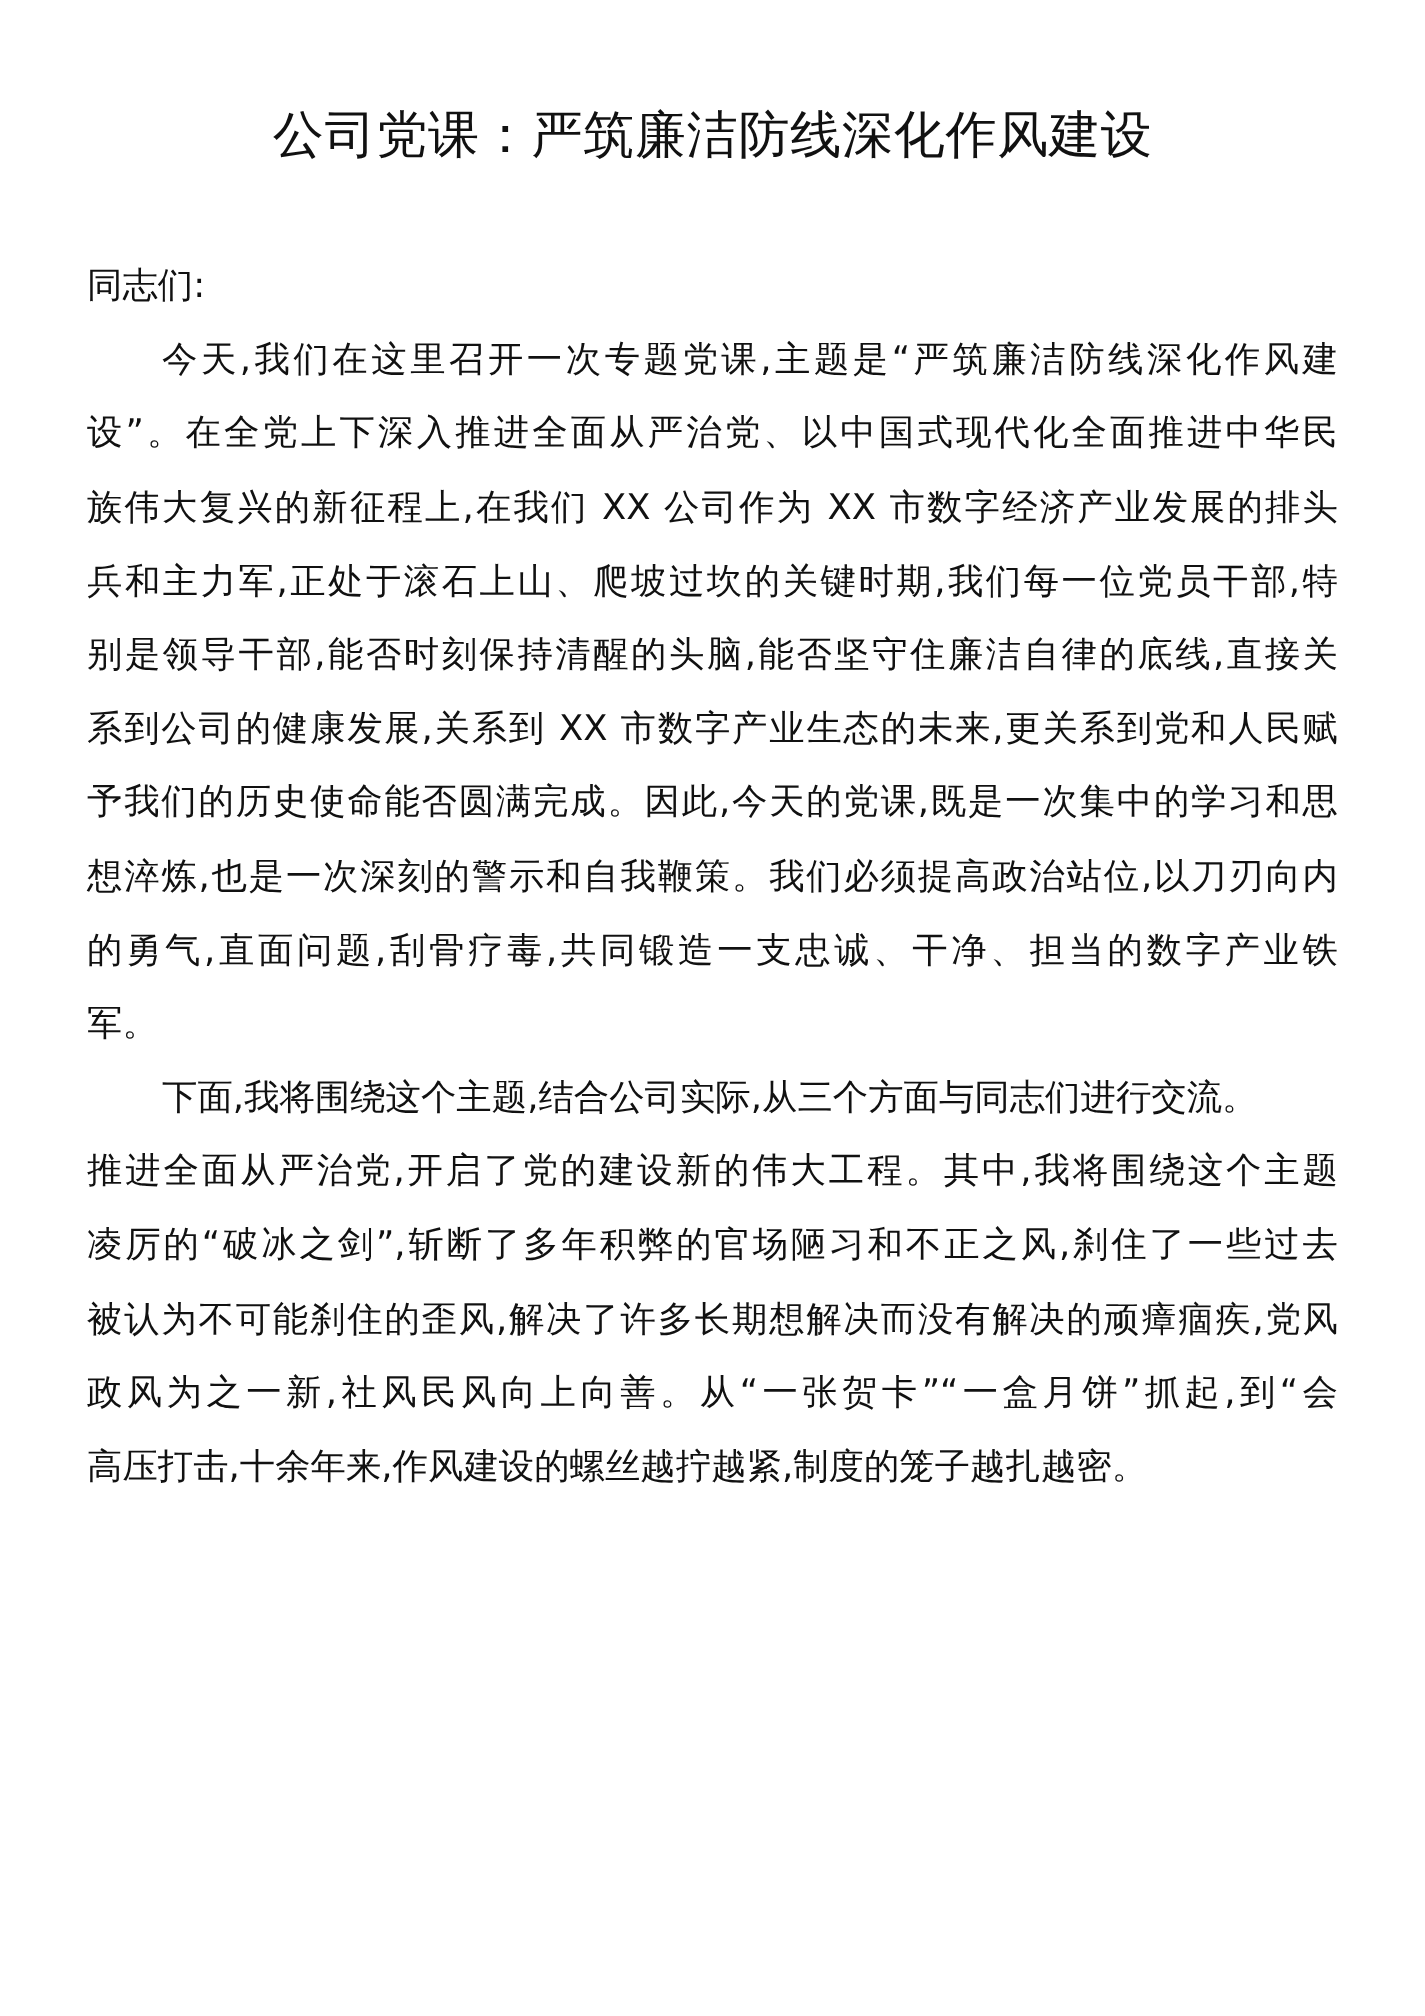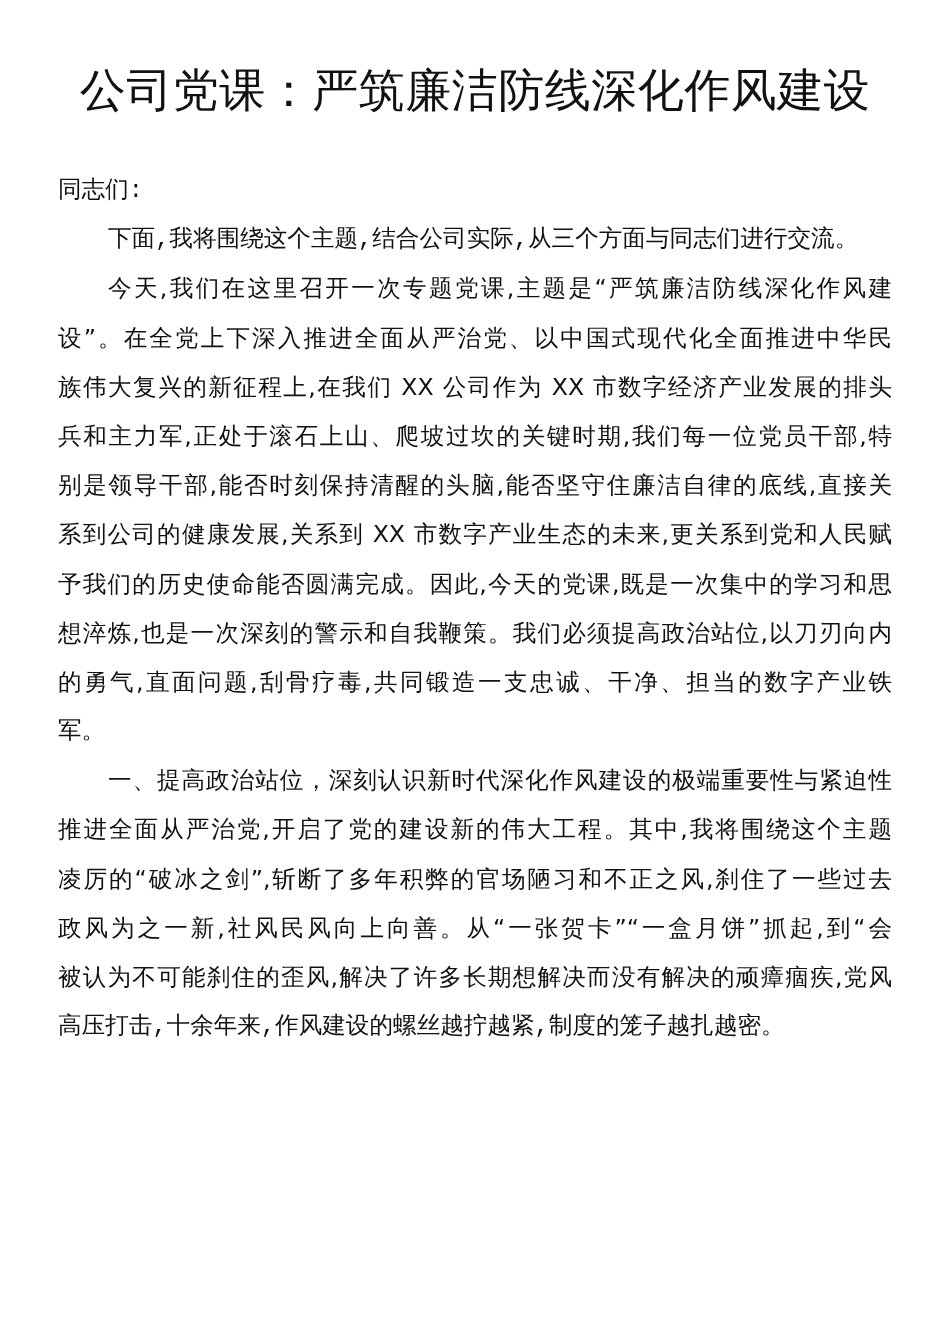--- a/index.html
+++ b/index.html
@@ -21,21 +21,21 @@
       top: 0;
       width: 950px;
       height: 1344px;
     }
     .title {
       position: absolute;
       top: 62px;
       left: 0;
       width: 950px;
       text-align: center;
-      font-size: 46px;
+      font-size: 34px;
       line-height: 56px;
       color: #111;
       letter-spacing: 0.5px;
     }
     .body {
       position: absolute;
       left: 58px;
       top: 166px;
       width: 834px;
     }
@@ -44,60 +44,56 @@
       height: 49.2px;
       line-height: 49.2px;
       font-size: 23.6px;
       white-space: nowrap;
       text-align: justify;
       text-align-last: justify;
       overflow: visible;
     }
     .line.last {
       text-align-last: left;
-      font-family: Liberation Mono, monospace;
     }
     .line.indent {
       padding-left: 50px;
     }
   </style>
 </head>
 <body>
 
 <div class="page">
   <div class="title">公司党课：严筑廉洁防线深化作风建设</div>
 
   <div class="body">
     <span class="line last">同志们:</span>
 
     <div>
-      <span class="line indent last">下面,我将围绕这个主题,结合公司实际,从三个方面与同志们进行交流。</span>
-    </div>
-
-    <div>
       <span class="line indent">今天,我们在这里召开一次专题党课,主题是“严筑廉洁防线深化作风建</span>
       <span class="line">设”。在全党上下深入推进全面从严治党、以中国式现代化全面推进中华民</span>
       <span class="line">族伟大复兴的新征程上,在我们 XX 公司作为 XX 市数字经济产业发展的排头</span>
       <span class="line">兵和主力军,正处于滚石上山、爬坡过坎的关键时期,我们每一位党员干部,特</span>
       <span class="line">别是领导干部,能否时刻保持清醒的头脑,能否坚守住廉洁自律的底线,直接关</span>
       <span class="line">系到公司的健康发展,关系到 XX 市数字产业生态的未来,更关系到党和人民赋</span>
       <span class="line">予我们的历史使命能否圆满完成。因此,今天的党课,既是一次集中的学习和思</span>
       <span class="line">想淬炼,也是一次深刻的警示和自我鞭策。我们必须提高政治站位,以刀刃向内</span>
       <span class="line">的勇气,直面问题,刮骨疗毒,共同锻造一支忠诚、干净、担当的数字产业铁</span>
       <span class="line last">军。</span>
     </div>
 
     <div>
-      <span class="line indent">一、提高政治站位，深刻认识新时代深化作风建设的极端重要性与紧迫性</span>
+      <span class="line indent last">下面,我将围绕这个主题,结合公司实际,从三个方面与同志们进行交流。</span>
     </div>
+
 
     <div>
       <span class="line">推进全面从严治党,开启了党的建设新的伟大工程。其中,我将围绕这个主题</span>
       <span class="line">凌厉的“破冰之剑”,斩断了多年积弊的官场陋习和不正之风,刹住了一些过去</span>
+      <span class="line">被认为不可能刹住的歪风,解决了许多长期想解决而没有解决的顽瘴痼疾,党风</span>
       <span class="line">政风为之一新,社风民风向上向善。从“一张贺卡”“一盒月饼”抓起,到“会</span>
-      <span class="line">被认为不可能刹住的歪风,解决了许多长期想解决而没有解决的顽瘴痼疾,党风</span>
       <span class="line last">高压打击,十余年来,作风建设的螺丝越拧越紧,制度的笼子越扎越密。</span>
     </div>
 
     <div>
     </div>
   </div>
 </div>
 
 </body></html>

